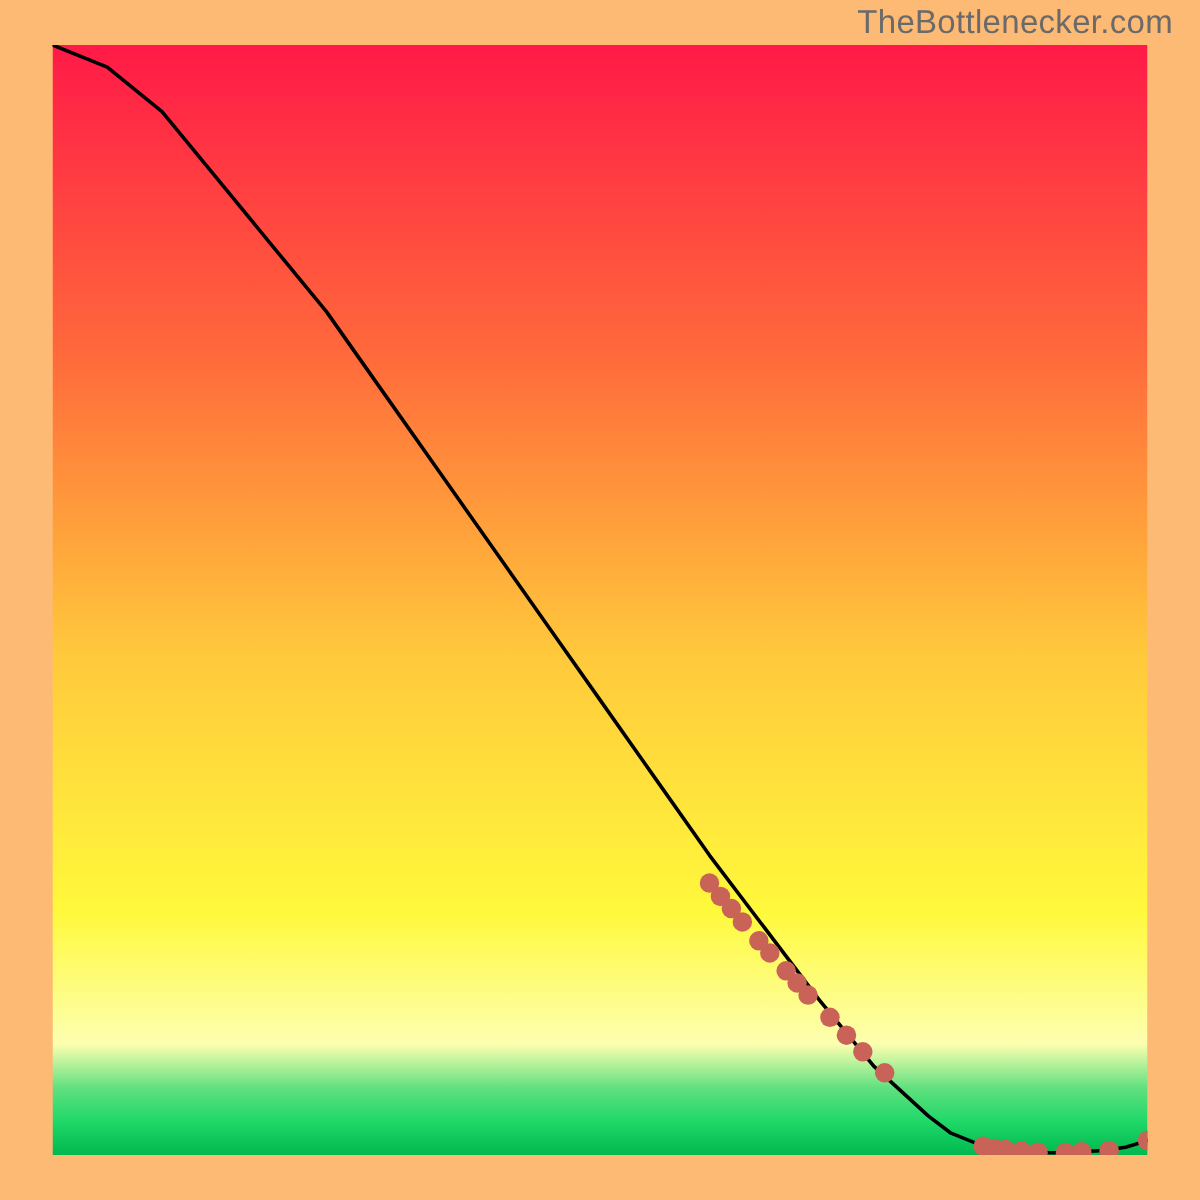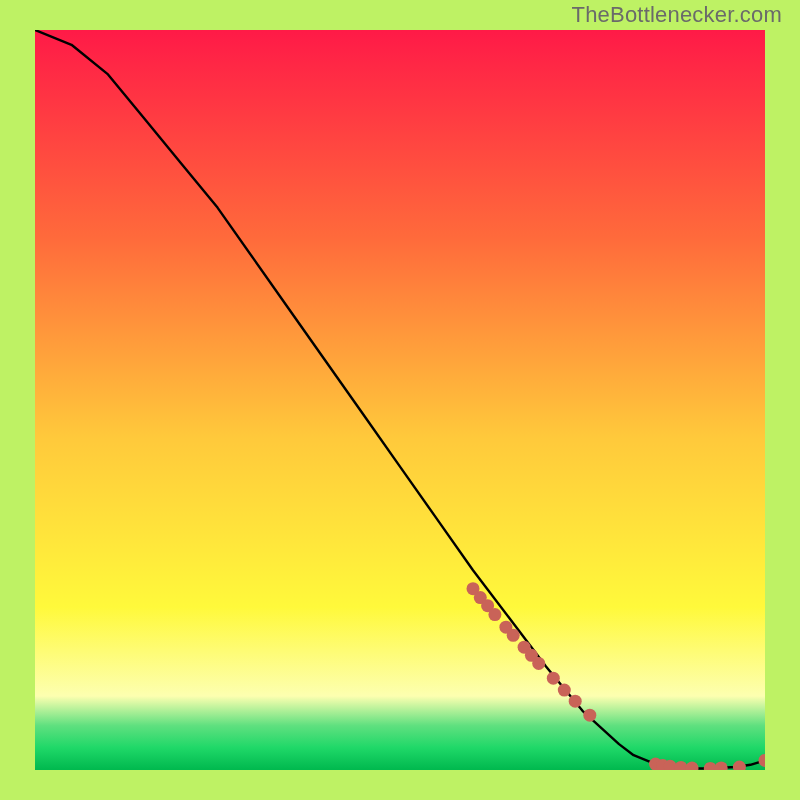--- a/index.html
+++ b/index.html
@@ -10,21 +10,21 @@
     background: #000;
     overflow: hidden;
     font-family: Arial, Helvetica, sans-serif;
   }
   .frame {
     position: absolute;
     left: 0;
     top: 0;
     width: 800px;
     height: 800px;
-    background: #bef264;
+    background: #fdba74;
   }
   .watermark {
     position: absolute;
     top: 2px;
     right: 18px;
     color: #6a6a6a;
     font-size: 22px;
     font-weight: 500;
     letter-spacing: 0.2px;
     user-select: none;

